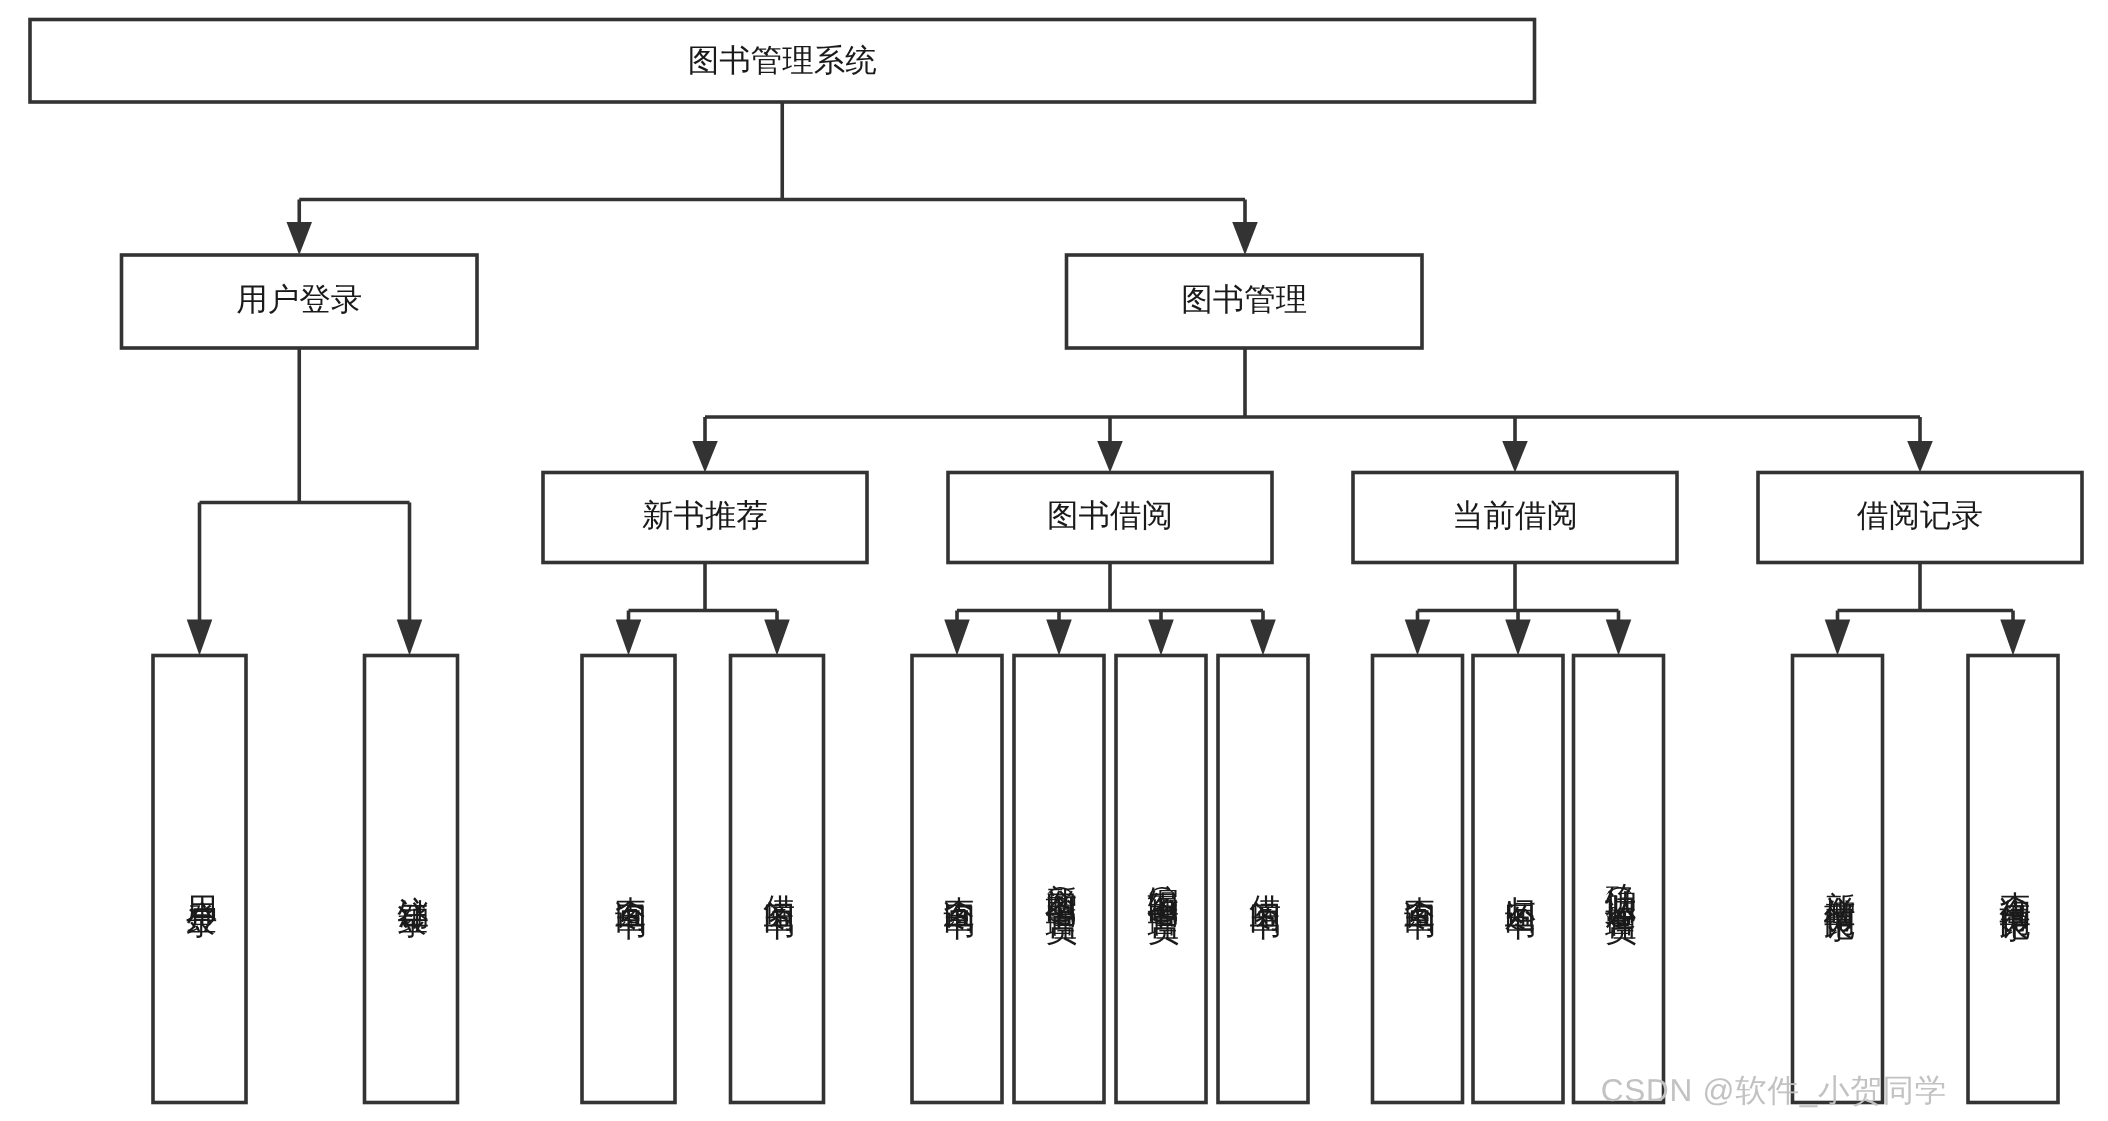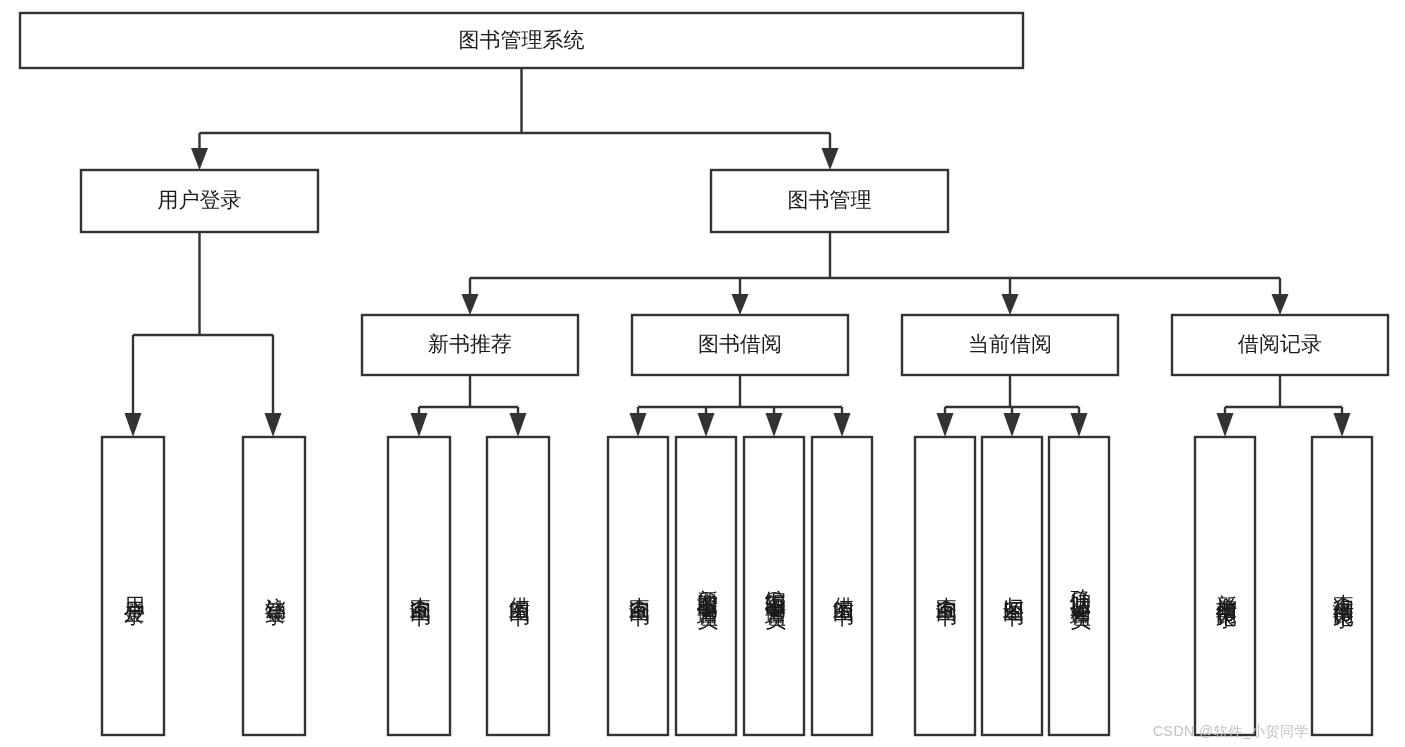--- a/index.html
+++ b/index.html
@@ -52,24 +52,24 @@
     font-family: "Liberation Sans", "DejaVu Sans", sans-serif;
     font-size: 21px;
     fill: #1a1a1a;
     text-anchor: middle;
     dominant-baseline: middle;
     writing-mode: vertical-rl;
     letter-spacing: 3px;
   }
   .watermark {
     position: absolute;
-    right: 11px;
+    right: 22px;
     bottom: 6px;
     font-family: "Liberation Sans", "DejaVu Sans", sans-serif;
-    font-size: 14px;
+    font-size: 21px;
     color: #c2c2c2;
     white-space: nowrap;
     letter-spacing: 0.5px;
     user-select: none;
     margin-top: 40px;
   }
 </style>
 </head>
 <body>
 

